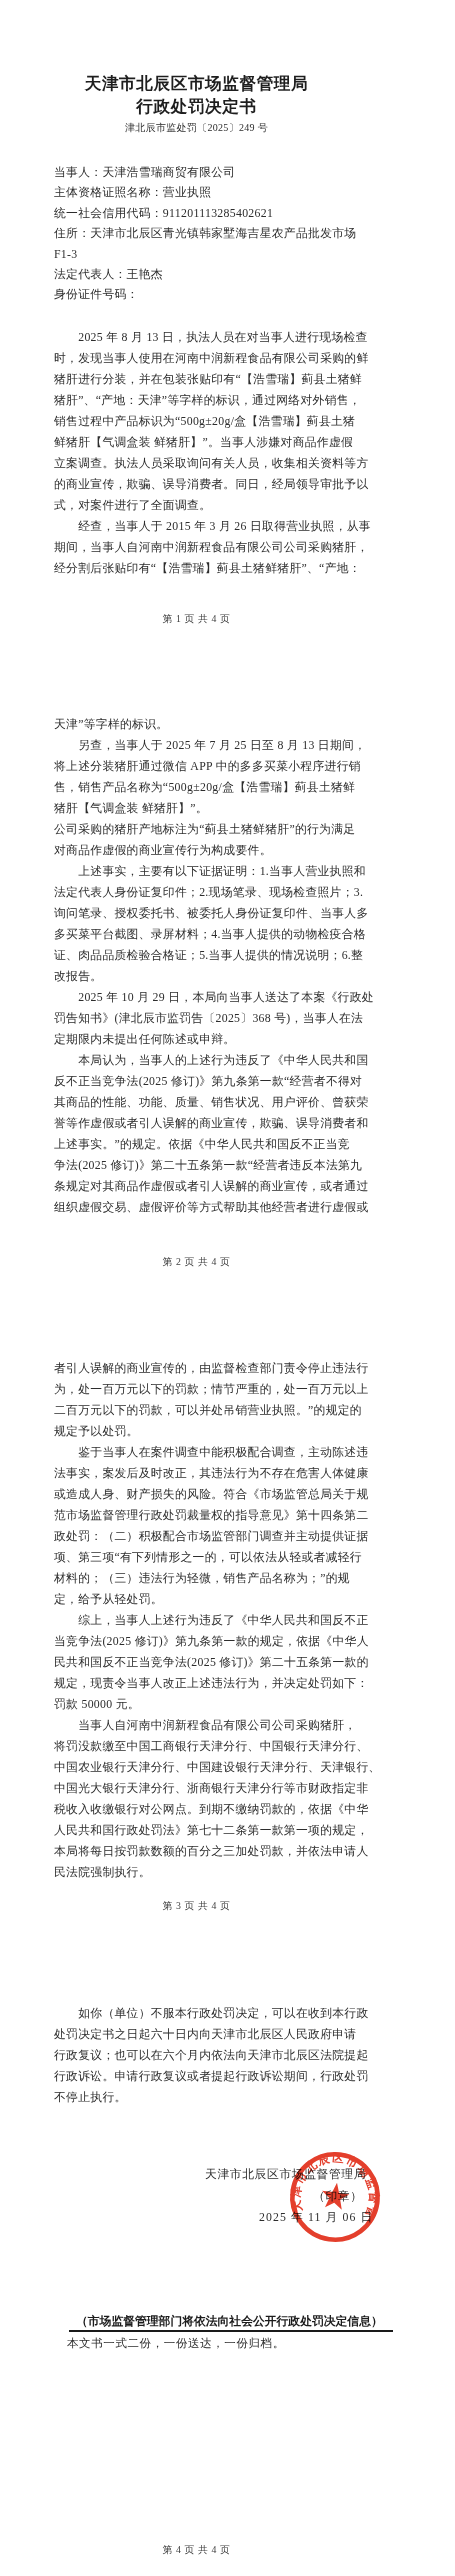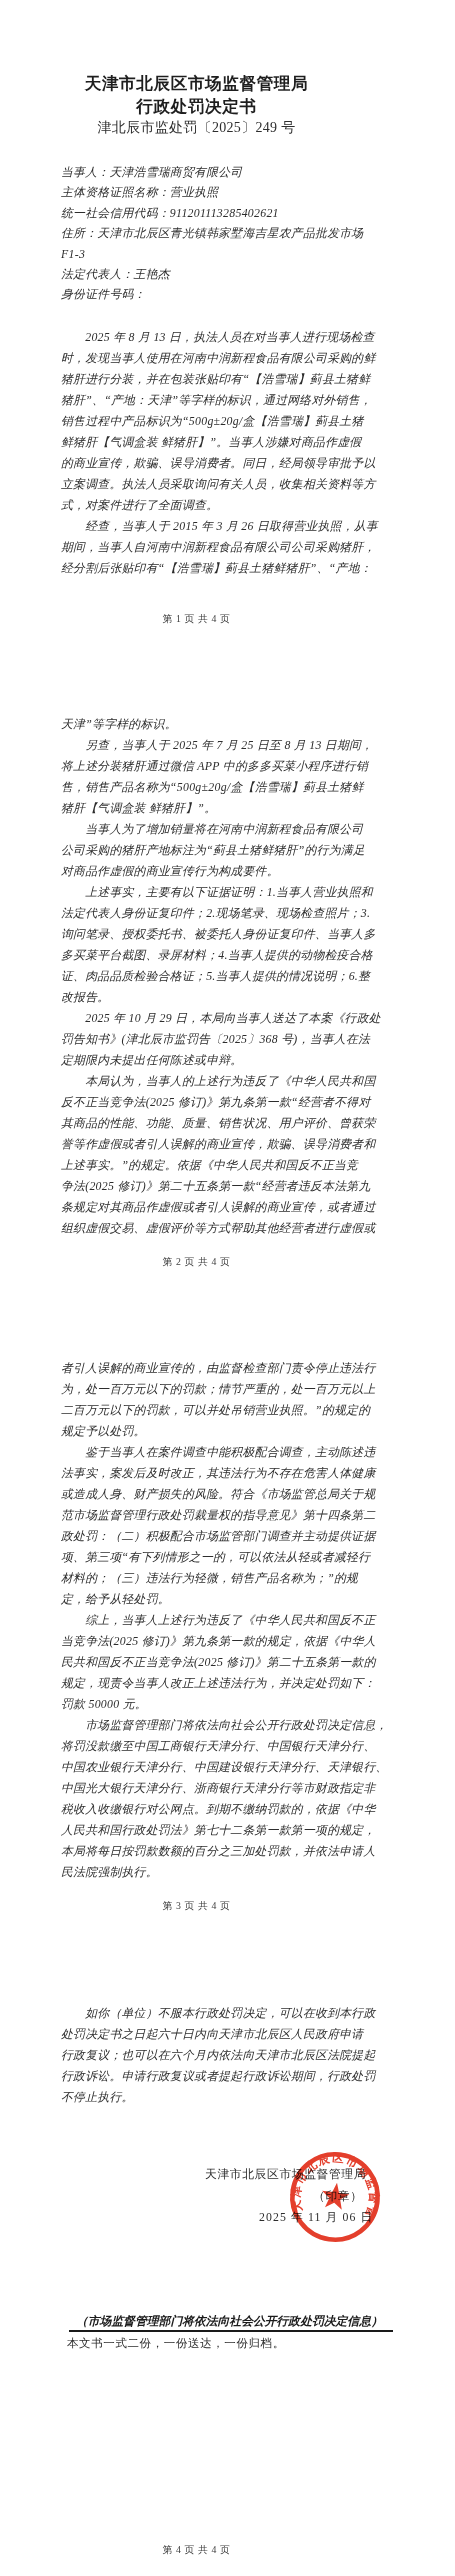--- a/index.html
+++ b/index.html
@@ -20,26 +20,26 @@
   .abs { position: absolute; }
   .center { left: 0; right: 0; text-align: center; }
   .title-line {
     font-size: 16.6px;
     font-weight: bold;
     color: #1e1e1e;
     letter-spacing: 0.6px;
     line-height: 19.5px;
   }
   .doc-num {
-    font-size: 14px;
+    font-size: 10px;
     color: #2d2d2d;
     line-height: 12.6px;
     letter-spacing: 0.3px;
   }
-  .textblock { left: 61px; width: 321px; font-style: italic; }
+  .textblock { left: 54px; width: 321px; }
   .textblock .tl {
     white-space: pre;
     font-size: 11.8px;
     letter-spacing: 0.3px;
   }
   #info-block .tl { line-height: 20.4px; }
   #body-p1 .tl, #body-p2 .tl, #body-p3 .tl, #body-p4 .tl { line-height: 21px; }
   .page-footer {
     font-size: 9.8px;
     color: #3f3f3f;
@@ -62,21 +62,20 @@
     opacity: 0.93;
   }
   #public-note {
     left: 76px;
     font-family: "Liberation Sans", "DejaVu Sans", sans-serif;
     font-weight: bold;
     font-size: 11.8px;
     color: #1c1c1c;
     line-height: 16px;
     white-space: pre;
-    font-style: italic;
   }
   #divider-line {
     left: 69px; top: 2317px;
     width: 337px; height: 1.7px;
     background: #1a1a1a;
   }
   #copies-note {
     left: 67px; top: 2323px;
     font-size: 11.5px;
     line-height: 15px;
@@ -103,36 +102,35 @@
       <div class="tl">身份证件号码：</div>
     </div>
 
   <div class="abs textblock" style="top:314px" id="body-p1">
       <div class="tl">　　2025 年 8 月 13 日，执法人员在对当事人进行现场检查</div>
       <div class="tl">时，发现当事人使用在河南中润新程食品有限公司采购的鲜</div>
       <div class="tl">猪肝进行分装，并在包装张贴印有“【浩雪瑞】蓟县土猪鲜</div>
       <div class="tl">猪肝”、“产地：天津”等字样的标识，通过网络对外销售，</div>
       <div class="tl">销售过程中产品标识为“500g±20g/盒【浩雪瑞】蓟县土猪</div>
       <div class="tl">鲜猪肝【气调盒装 鲜猪肝】”。当事人涉嫌对商品作虚假</div>
+      <div class="tl">立案调查。执法人员采取询问有关人员，收集相关资料等方</div>
       <div class="tl">的商业宣传，欺骗、误导消费者。同日，经局领导审批予以</div>
-      <div class="tl">立案调查。执法人员采取询问有关人员，收集相关资料等方</div>
       <div class="tl">式，对案件进行了全面调查。</div>
       <div class="tl">　　经查，当事人于 2015 年 3 月 26 日取得营业执照，从事</div>
       <div class="tl">期间，当事人自河南中润新程食品有限公司公司采购猪肝，</div>
       <div class="tl">经分割后张贴印有“【浩雪瑞】蓟县土猪鲜猪肝”、“产地：</div>
     </div>
   <div class="abs center page-footer" style="top:599px">第 1 页 共 4 页</div>
 
   <div class="abs textblock" style="top:701px" id="body-p2">
       <div class="tl">天津”等字样的标识。</div>
       <div class="tl">　　另查，当事人于 2025 年 7 月 25 日至 8 月 13 日期间，</div>
       <div class="tl">将上述分装猪肝通过微信 APP 中的多多买菜小程序进行销</div>
       <div class="tl">售，销售产品名称为“500g±20g/盒【浩雪瑞】蓟县土猪鲜</div>
       <div class="tl">猪肝【气调盒装 鲜猪肝】”。</div>
-      <div class="tl">　　当事人为了增加销量将在河南中润新程食品有限公司</div>
       <div class="tl">公司采购的猪肝产地标注为“蓟县土猪鲜猪肝”的行为满足</div>
       <div class="tl">对商品作虚假的商业宣传行为构成要件。</div>
       <div class="tl">　　上述事实，主要有以下证据证明：1.当事人营业执照和</div>
       <div class="tl">法定代表人身份证复印件；2.现场笔录、现场检查照片；3.</div>
       <div class="tl">询问笔录、授权委托书、被委托人身份证复印件、当事人多</div>
       <div class="tl">多买菜平台截图、录屏材料；4.当事人提供的动物检疫合格</div>
       <div class="tl">证、肉品品质检验合格证；5.当事人提供的情况说明；6.整</div>
       <div class="tl">改报告。</div>
       <div class="tl">　　2025 年 10 月 29 日，本局向当事人送达了本案《行政处</div>
       <div class="tl">罚告知书》(津北辰市监罚告〔2025〕368 号)，当事人在法</div>
@@ -159,21 +157,21 @@
       <div class="tl">范市场监督管理行政处罚裁量权的指导意见》第十四条第二</div>
       <div class="tl">政处罚：（二）积极配合市场监管部门调查并主动提供证据</div>
       <div class="tl">项、第三项“有下列情形之一的，可以依法从轻或者减轻行</div>
       <div class="tl">材料的；（三）违法行为轻微，销售产品名称为；”的规</div>
       <div class="tl">定，给予从轻处罚。</div>
       <div class="tl">　　综上，当事人上述行为违反了《中华人民共和国反不正</div>
       <div class="tl">当竞争法(2025 修订)》第九条第一款的规定，依据《中华人</div>
       <div class="tl">民共和国反不正当竞争法(2025 修订)》第二十五条第一款的</div>
       <div class="tl">规定，现责令当事人改正上述违法行为，并决定处罚如下：</div>
       <div class="tl">罚款 50000 元。</div>
-      <div class="tl">　　市场监督管理部门将依法向社会公开行政处罚决定信息，</div>
+      <div class="tl">　　当事人自河南中润新程食品有限公司公司采购猪肝，</div>
       <div class="tl">将罚没款缴至中国工商银行天津分行、中国银行天津分行、</div>
       <div class="tl">中国农业银行天津分行、中国建设银行天津分行、天津银行、</div>
       <div class="tl">中国光大银行天津分行、浙商银行天津分行等市财政指定非</div>
       <div class="tl">税收入收缴银行对公网点。到期不缴纳罚款的，依据《中华</div>
       <div class="tl">人民共和国行政处罚法》第七十二条第一款第一项的规定，</div>
       <div class="tl">本局将每日按罚款数额的百分之三加处罚款，并依法申请人</div>
       <div class="tl">民法院强制执行。</div>
     </div>
   <div class="abs center page-footer" style="top:1886px">第 3 页 共 4 页</div>
 

